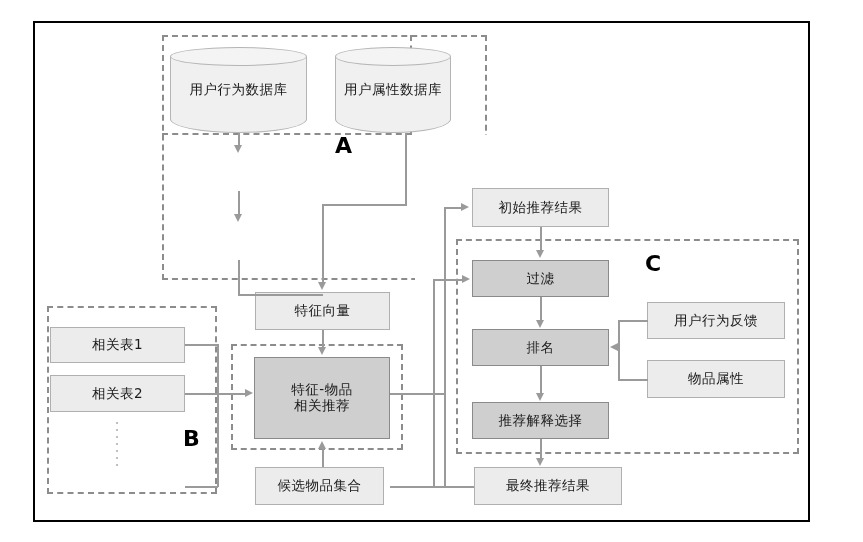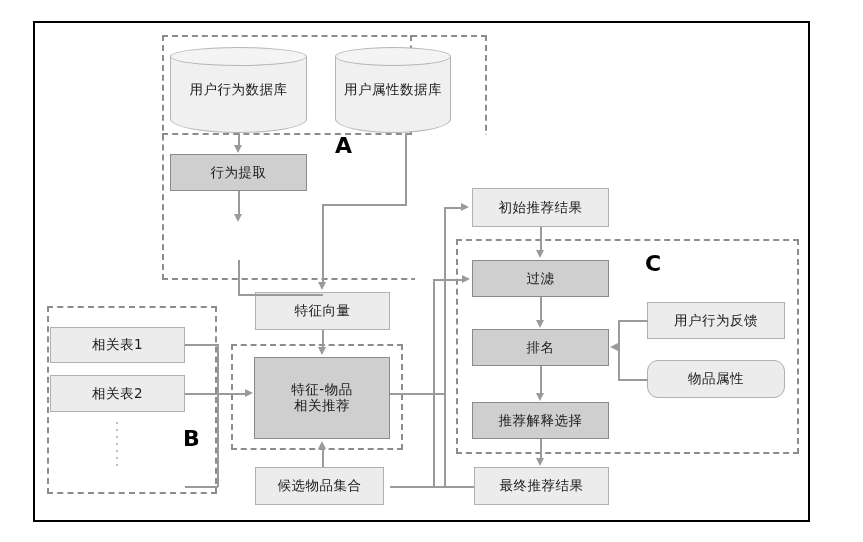--- a/index.html
+++ b/index.html
@@ -73,23 +73,20 @@
     </div>
 
     <div class="cyl" style="left:300px;top:24px;width:116px;height:86px;">
       <div class="body"></div>
       <div class="top"></div>
       <div class="ctxt">
           <span>用户属性数据库</span>
         </div>
     </div>
 
-    <div class="node dark" style="left:135px;top:131px;width:137px;height:37px;">
-      <span class="lbl">行为提取</span>
-    </div>
 
 
     <div class="node light" style="left:220px;top:269px;width:135px;height:38px;">
       <span class="lbl">特征向量</span>
     </div>
 
     <div class="node dark" style="left:219px;top:334px;width:136px;height:82px;">
       <span class="lbl">
         <span>特征-物品</span><br>
         <span>相关推荐</span>
@@ -125,29 +122,29 @@
     </div>
 
     <div class="node dark" style="left:437px;top:306px;width:137px;height:37px;">
       <span class="lbl">排名</span>
     </div>
 
     <div class="node dark" style="left:437px;top:379px;width:137px;height:37px;">
       <span class="lbl">推荐解释选择</span>
     </div>
 
-    <div class="node light" style="left:439px;top:444px;width:135px;height:38px;">
+    <div class="node light" style="left:439px;top:444px;width:148px;height:38px;">
       <span class="lbl">最终推荐结果</span>
     </div>
 
     <div class="node light" style="left:612px;top:279px;width:138px;height:37px;">
       <span class="lbl">用户行为反馈</span>
     </div>
 
-    <div class="node light" style="left:612px;top:337px;width:138px;height:38px;border-radius:11px;">
+    <div class="node light" style="left:612px;top:337px;width:138px;height:38px;">
       <span class="lbl">物品属性</span>
     </div>
 
     <div class="ln lnv" style="left:203px;top:110px;height:13px;"></div>
     <div class="arr down" style="left:199px;top:122px;"></div>
 
     <div class="ln lnv" style="left:203px;top:168px;height:24px;"></div>
     <div class="arr down" style="left:199px;top:191px;"></div>
 
     <div class="ln lnv" style="left:203px;top:237px;height:35px;"></div>

